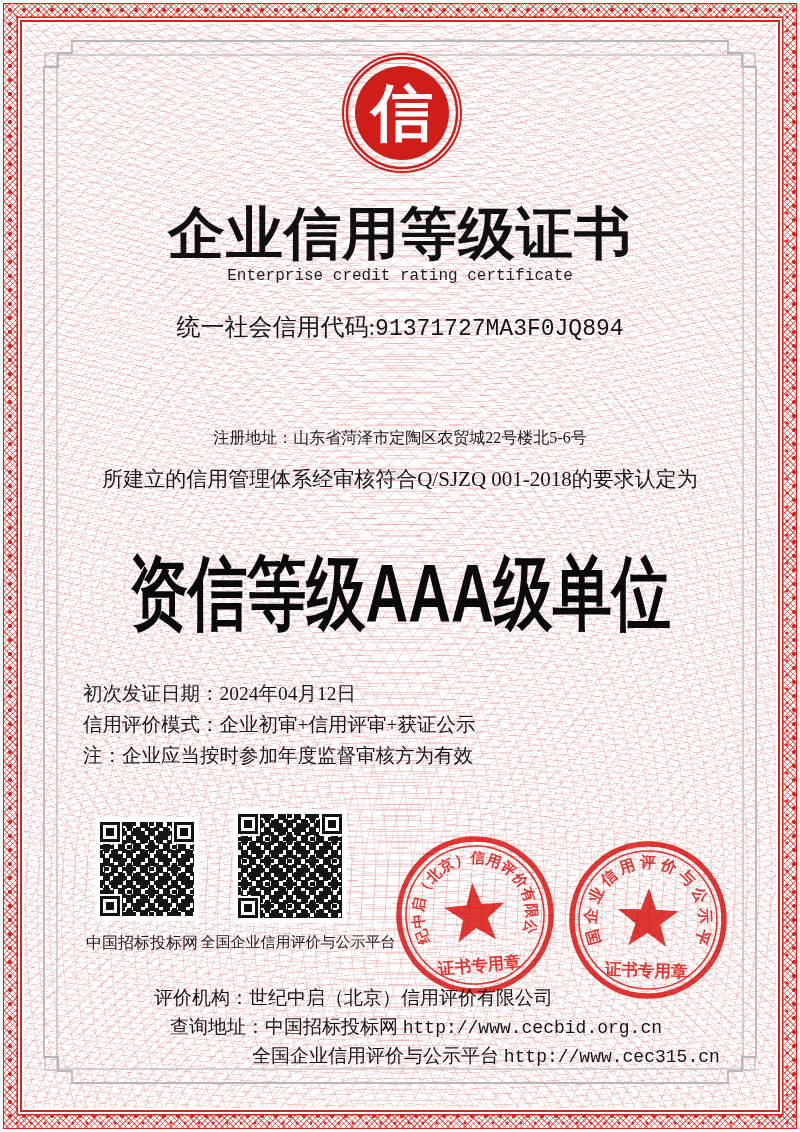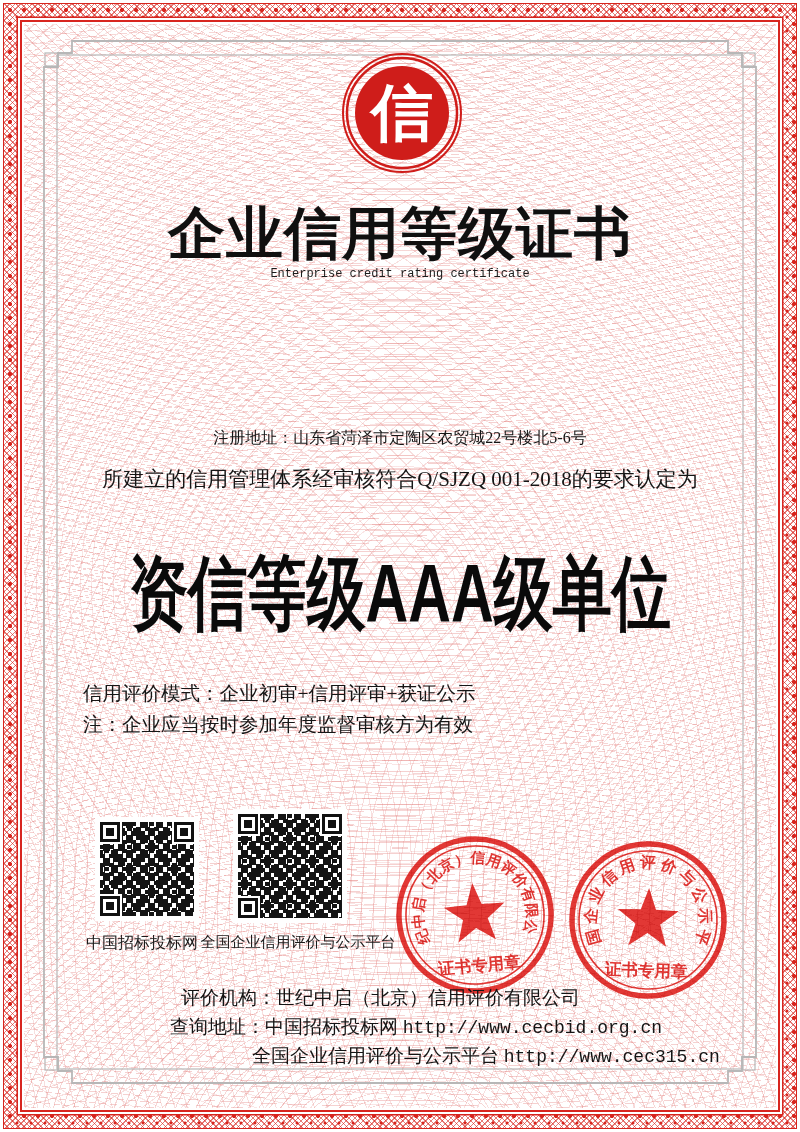--- a/index.html
+++ b/index.html
@@ -30,21 +30,21 @@
 
   .grayframe{position:absolute;left:0;top:0;}
 
   
   .seal{position:absolute;left:340px;top:51px;width:124px;height:124px;}
   .seal-glyph{font-family:"Liberation Serif",serif;font-weight:bold;}
 
   
   .cline{position:absolute;left:0;right:0;text-align:center;white-space:nowrap;}
   .title{top:196px;font-size:57px;font-weight:bold;letter-spacing:1px;color:#101010;}
-  .subtitle{top:267px;font-size:12px;font-family:"Liberation Mono","DejaVu Sans Mono",monospace;color:#1c1c1c;}
+  .subtitle{top:267px;font-size:16px;font-family:"Liberation Mono","DejaVu Sans Mono",monospace;color:#1c1c1c;}
   .codeline{top:311px;font-size:24px;color:#141414;}
   .codeline .code{font-family:"Liberation Mono","DejaVu Sans Mono",monospace;font-size:23px;}
   .company{top:354px;font-size:43px;font-weight:bold;letter-spacing:1px;color:#0d0d0d;}
   .address{top:428px;font-size:16px;}
   .statement{top:465px;font-size:21px;}
   .grade{top:540px;font-size:81px;font-weight:900;letter-spacing:0px;
          font-family:"Liberation Sans","DejaVu Sans",sans-serif;color:#0a0a0a;
          transform:scaleX(.73);transform-origin:50% 50%;}
 
   
@@ -74,21 +74,21 @@
   .qr-label{position:absolute;top:933px;font-size:16px;color:#1a1a1a;white-space:nowrap;transform:translateX(-50%);}
   .qrl-l{left:142px;} .qrl-r{left:298px;font-size:15px;}
 
   
   .stamp{position:absolute;width:170px;height:170px;mix-blend-mode:multiply;opacity:.92;}
   .stamp-l{left:390px;top:830px;transform:rotate(-5deg);}
   .stamp-r{left:563px;top:835px;transform:rotate(2deg);}
 
   
   .fline{position:absolute;font-size:19px;white-space:nowrap;color:#141414;}
-  .fl1{left:181px;top:985px;} .fl2{left:170px;top:1014px;} .fl3{left:252px;top:1043px;}
+  .fl1{left:154px;top:985px;} .fl2{left:170px;top:1014px;} .fl3{left:252px;top:1043px;}
   .furl{font-family:"Liberation Mono","DejaVu Sans Mono",monospace;font-size:18px;margin-top:28px;}
 </style>
 </head>
 <body>
 
 <div class="cert">
 
   <div class="band">
     <div class="band-hole"></div>
   </div>
@@ -107,25 +107,27 @@
 
   <svg class="seal" viewBox="-62 -62 124 124">
     <circle r="59" fill="none" stroke="#cf1d1a" stroke-width="2"></circle>
     <circle r="55" fill="none" stroke="#cf1d1a" stroke-width="2.5"></circle>
     <circle r="47" fill="#cf1d1a"></circle>
     <text class="seal-glyph" x="0" y="21" text-anchor="middle" font-size="62" fill="#ffffff">信</text>
   </svg>
 
   <div class="cline title">企业信用等级证书</div>
   <div class="cline subtitle">Enterprise credit rating certificate</div>
+  <div class="cline codeline"><span>统一社会信用代码:</span><span class="code">91371727MA3F0JQ894</span></div>
   <div class="cline address"><span>注册地址：</span><span>山东省菏泽市定陶区农贸城22号楼北5-6号</span></div>
   <div class="cline statement">所建立的信用管理体系经审核符合Q/SJZQ 001-2018的要求认定为</div>
   <div class="cline grade">资信等级AAA级单位</div>
 
   <div class="details">
+    <div><span>初次发证日期：</span><span>2024年04月12日</span></div>
     <div><span>信用评价模式：</span><span>企业初审+信用评审+获证公示</span></div>
     <div><span>注：</span><span>企业应当按时参加年度监督审核方为有效</span></div>
   </div>
 
 
   <div class="qr qr-l">
     <div class="qr-noise">
       <div class="qr-f tl"></div>
       <div class="qr-f tr"></div>
       <div class="qr-f bl"></div>

